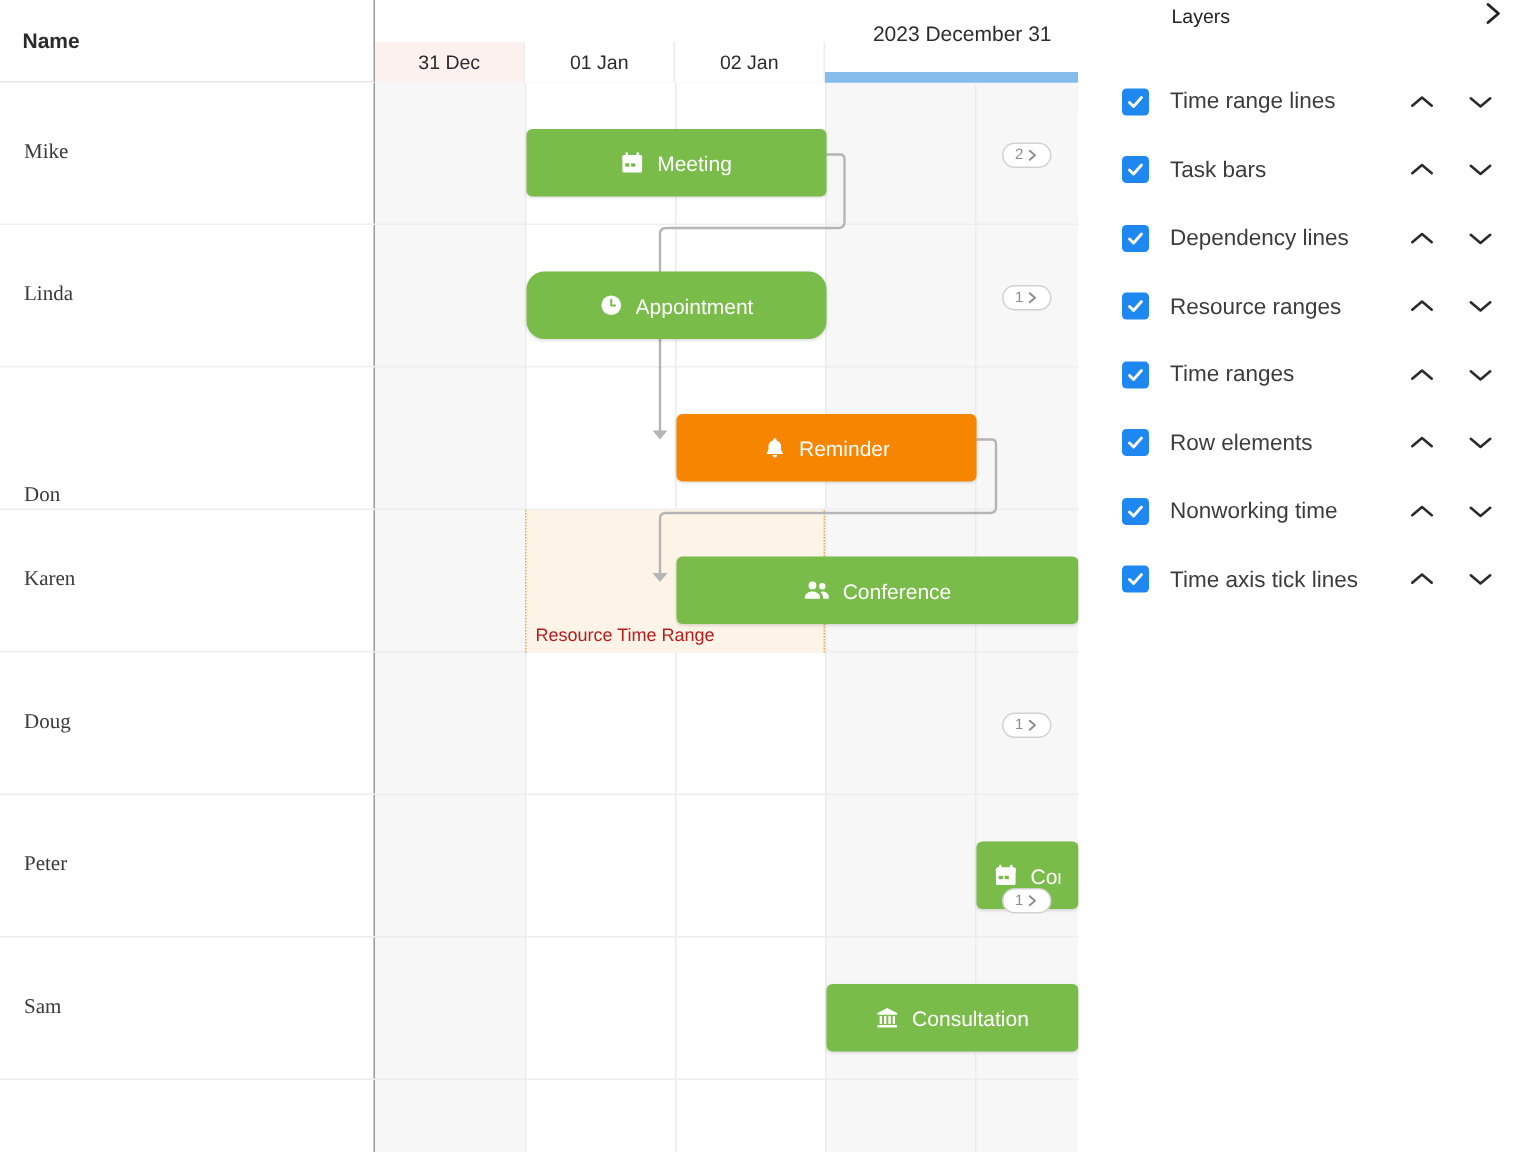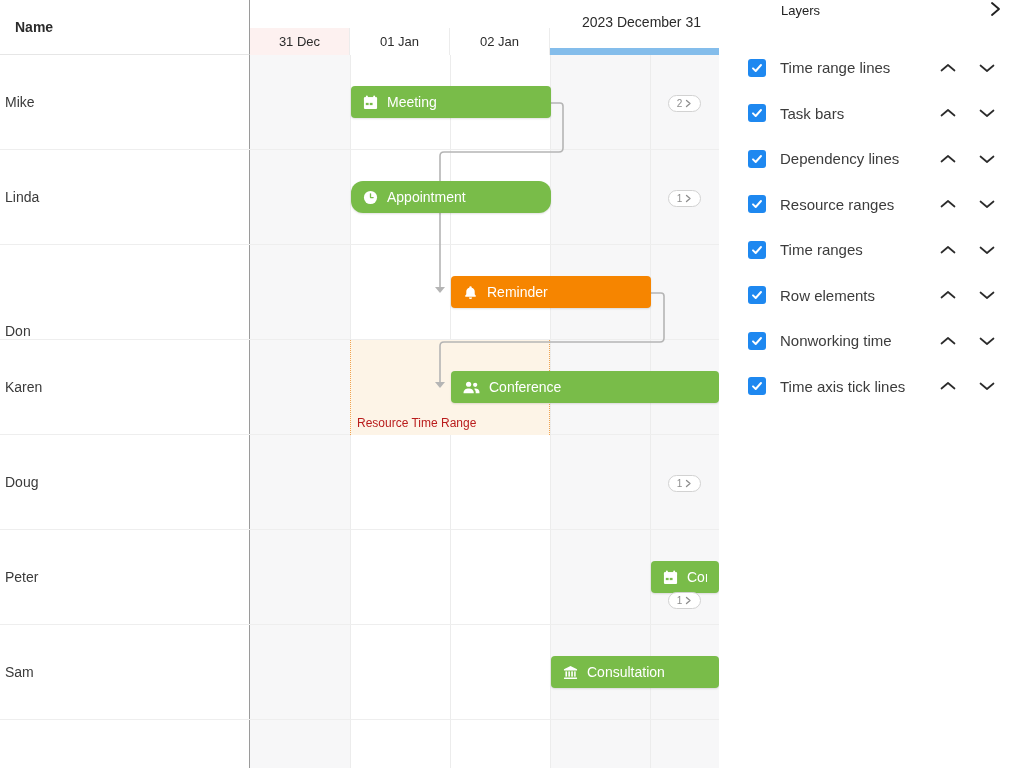--- a/index.html
+++ b/index.html
@@ -56,23 +56,24 @@
 
   
   .sched-body { position: absolute; left: 0; top: 55px; width: 719px; height: 713px; overflow: hidden; }
 
   .name-col {
     position: absolute; left: 0; top: 0; width: 250px; height: 713px;
     border-right: 1px solid #9a9a9a; background: #fff; z-index: 5;
   }
   .name-row {
     position: absolute; left: 0; width: 250px; height: 95px;
-    display: flex; align-items: center; padding-left: 5px;
+    display: flex; align-items: center; padding-left: 16px;
     font-size: 14px; color: #3a3a3a;
     border-bottom: 1px solid #eeeeee;
+    font-family: Liberation Serif, serif;
   }
 
   .tl-body { position: absolute; left: 250px; top: 0; width: 469px; height: 713px; overflow: hidden; }
 
   .col-band { position: absolute; top: 0; height: 713px; }
   .col-band.nonworking { background: #f7f7f8; }
   .col-band.working { background: #ffffff; }
   .col-line { position: absolute; top: 0; width: 1px; height: 713px; background: #ececec; }
   .row-line { position: absolute; left: 0; width: 469px; height: 1px; background: #eeeeee; }
 
@@ -82,26 +83,27 @@
     border-left: 1px dotted #f0a350;
     border-right: 1px dotted #f0a350;
   }
   .res-range-label {
     position: absolute;
     font-size: 12px; color: #b91c1c; white-space: nowrap;
   }
 
   
   .bar {
-    position: absolute; height: 32px; border-radius: 4px;
+    position: absolute; height: 45px; border-radius: 4px;
     display: flex; align-items: center; gap: 9px;
     padding: 0 12px;
     color: #fff; font-size: 14px; white-space: nowrap; overflow: hidden;
     box-shadow: 0 1px 2px rgba(0,0,0,.12);
     z-index: 3;
+    justify-content: center;
   }
   .bar.green  { background: #79bc49; }
   .bar.orange { background: #f68500; }
   .bar .ic { display: inline-flex; align-items: center; flex: 0 0 auto; }
   .bar .ic svg { display: block; }
   .bar .lbl { overflow: hidden; }
 
   
   .badge {
     position: absolute; z-index: 4;

